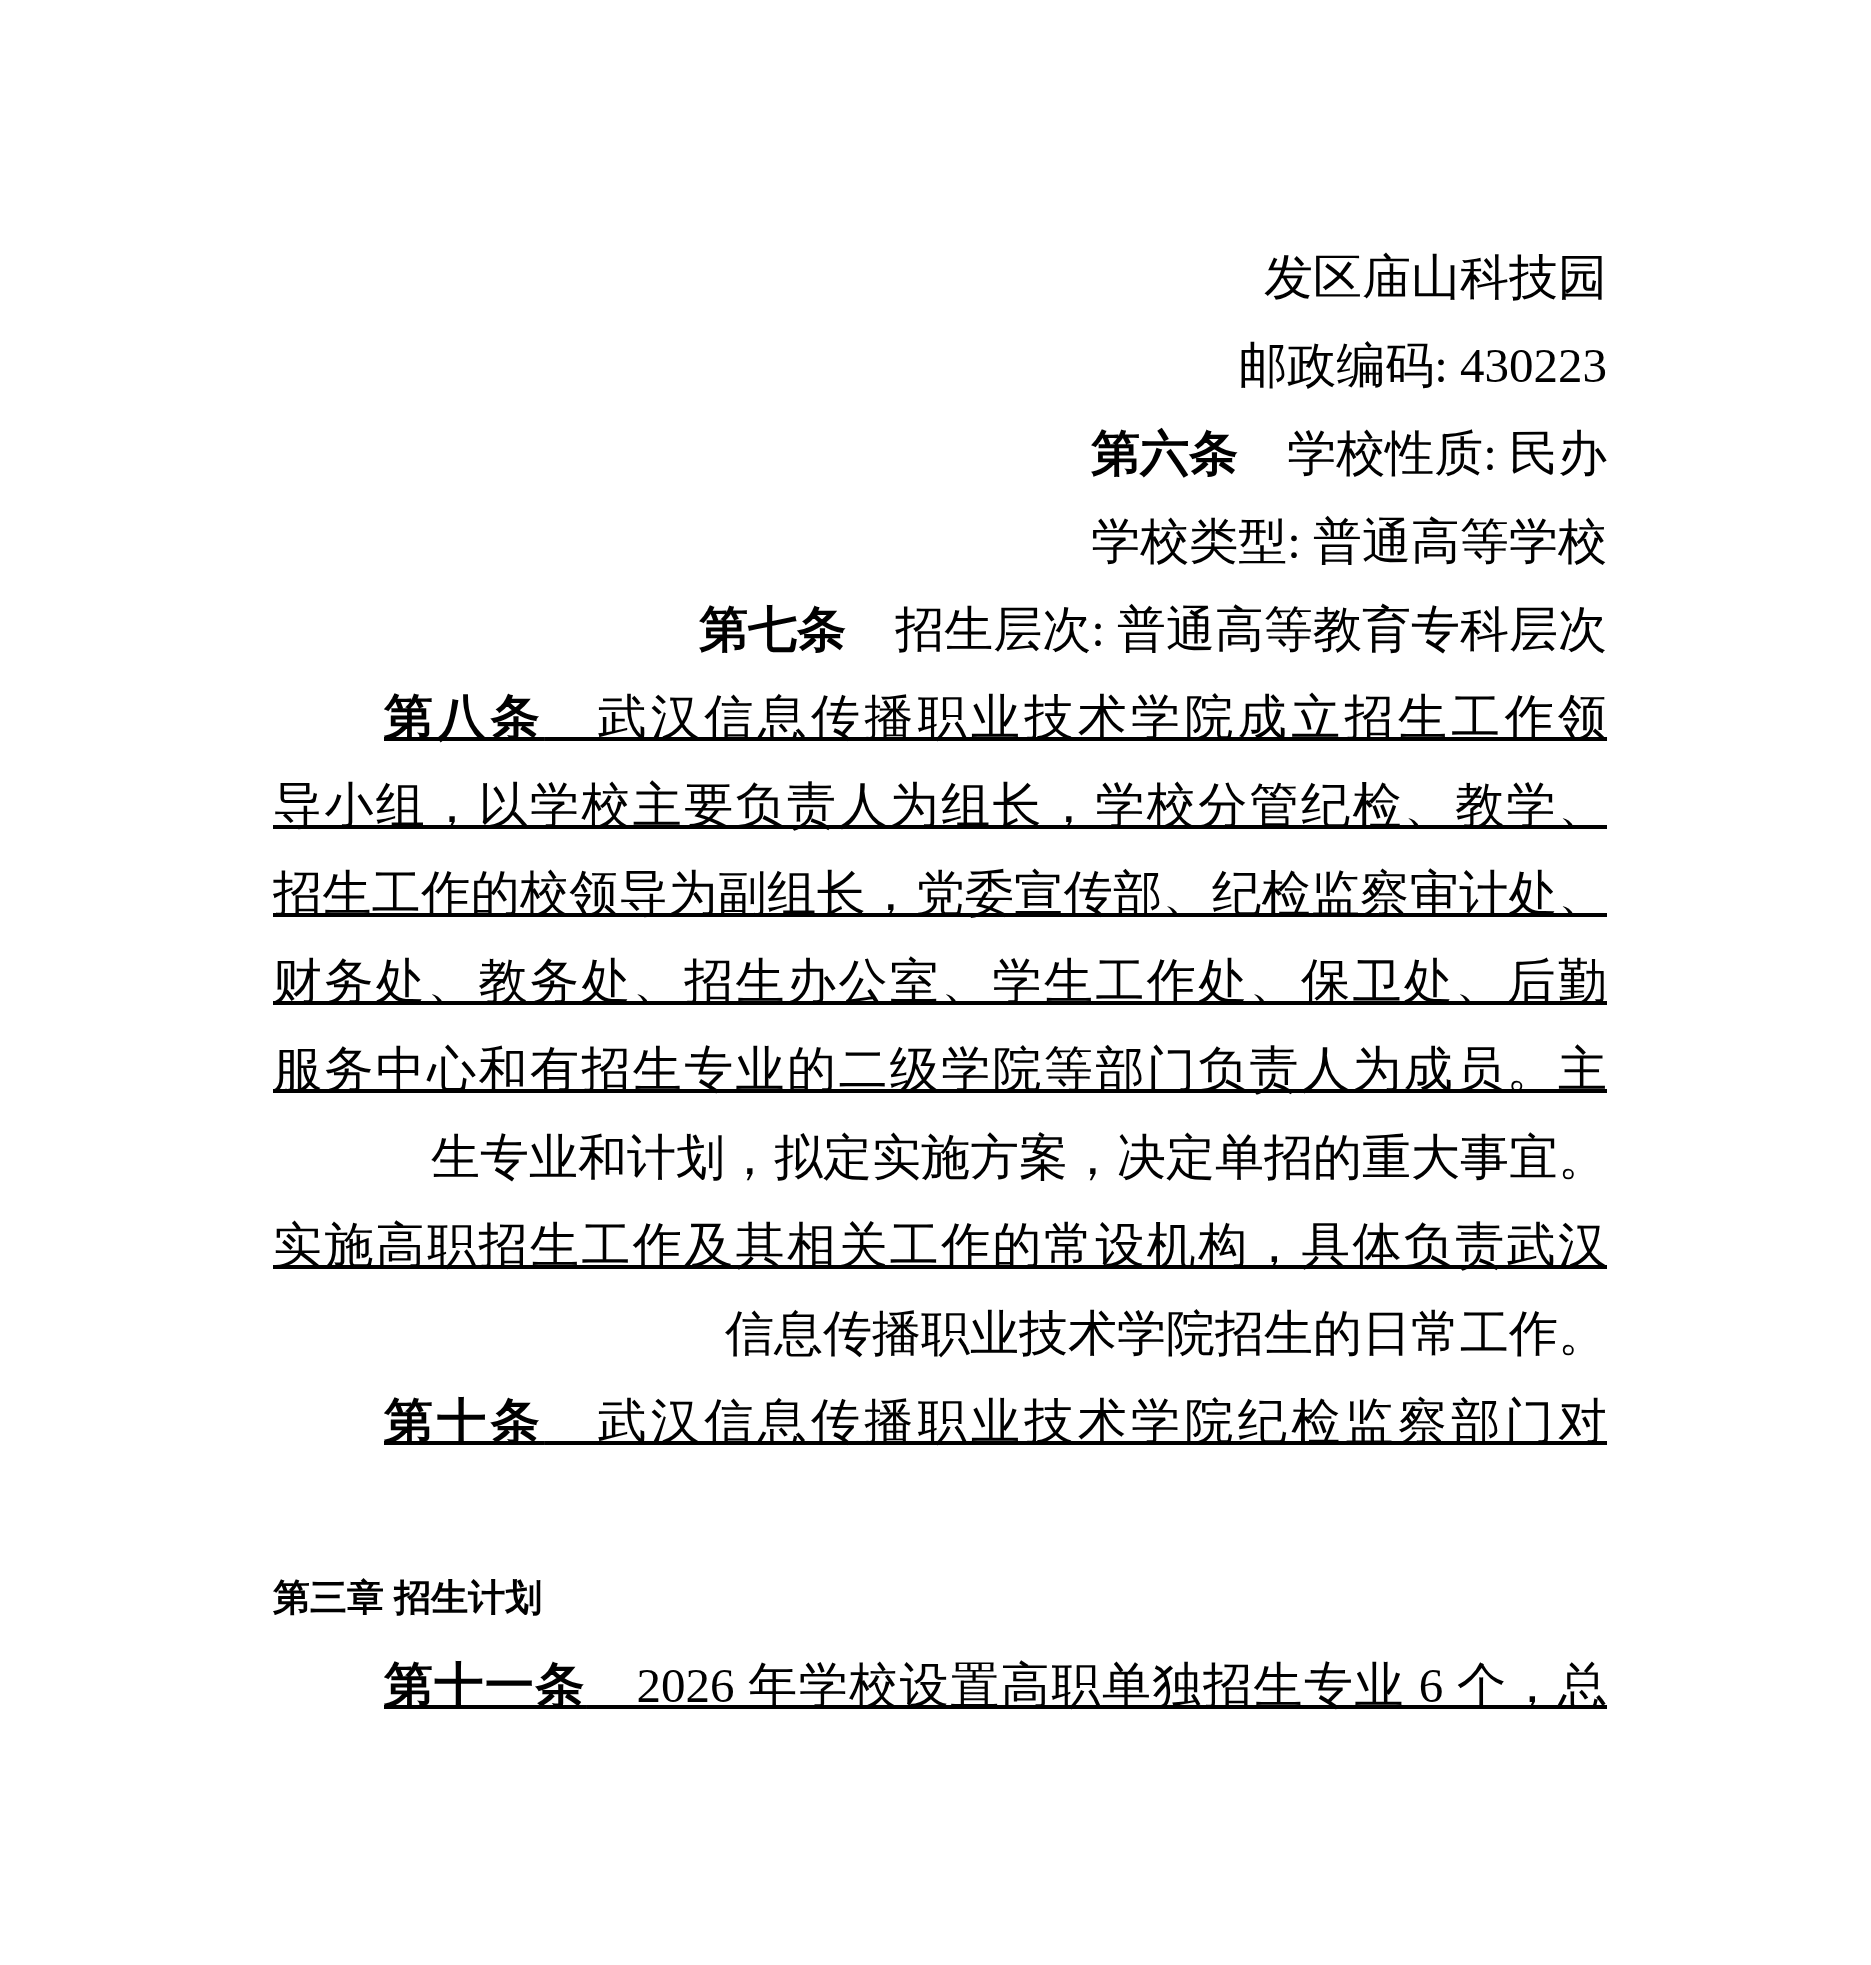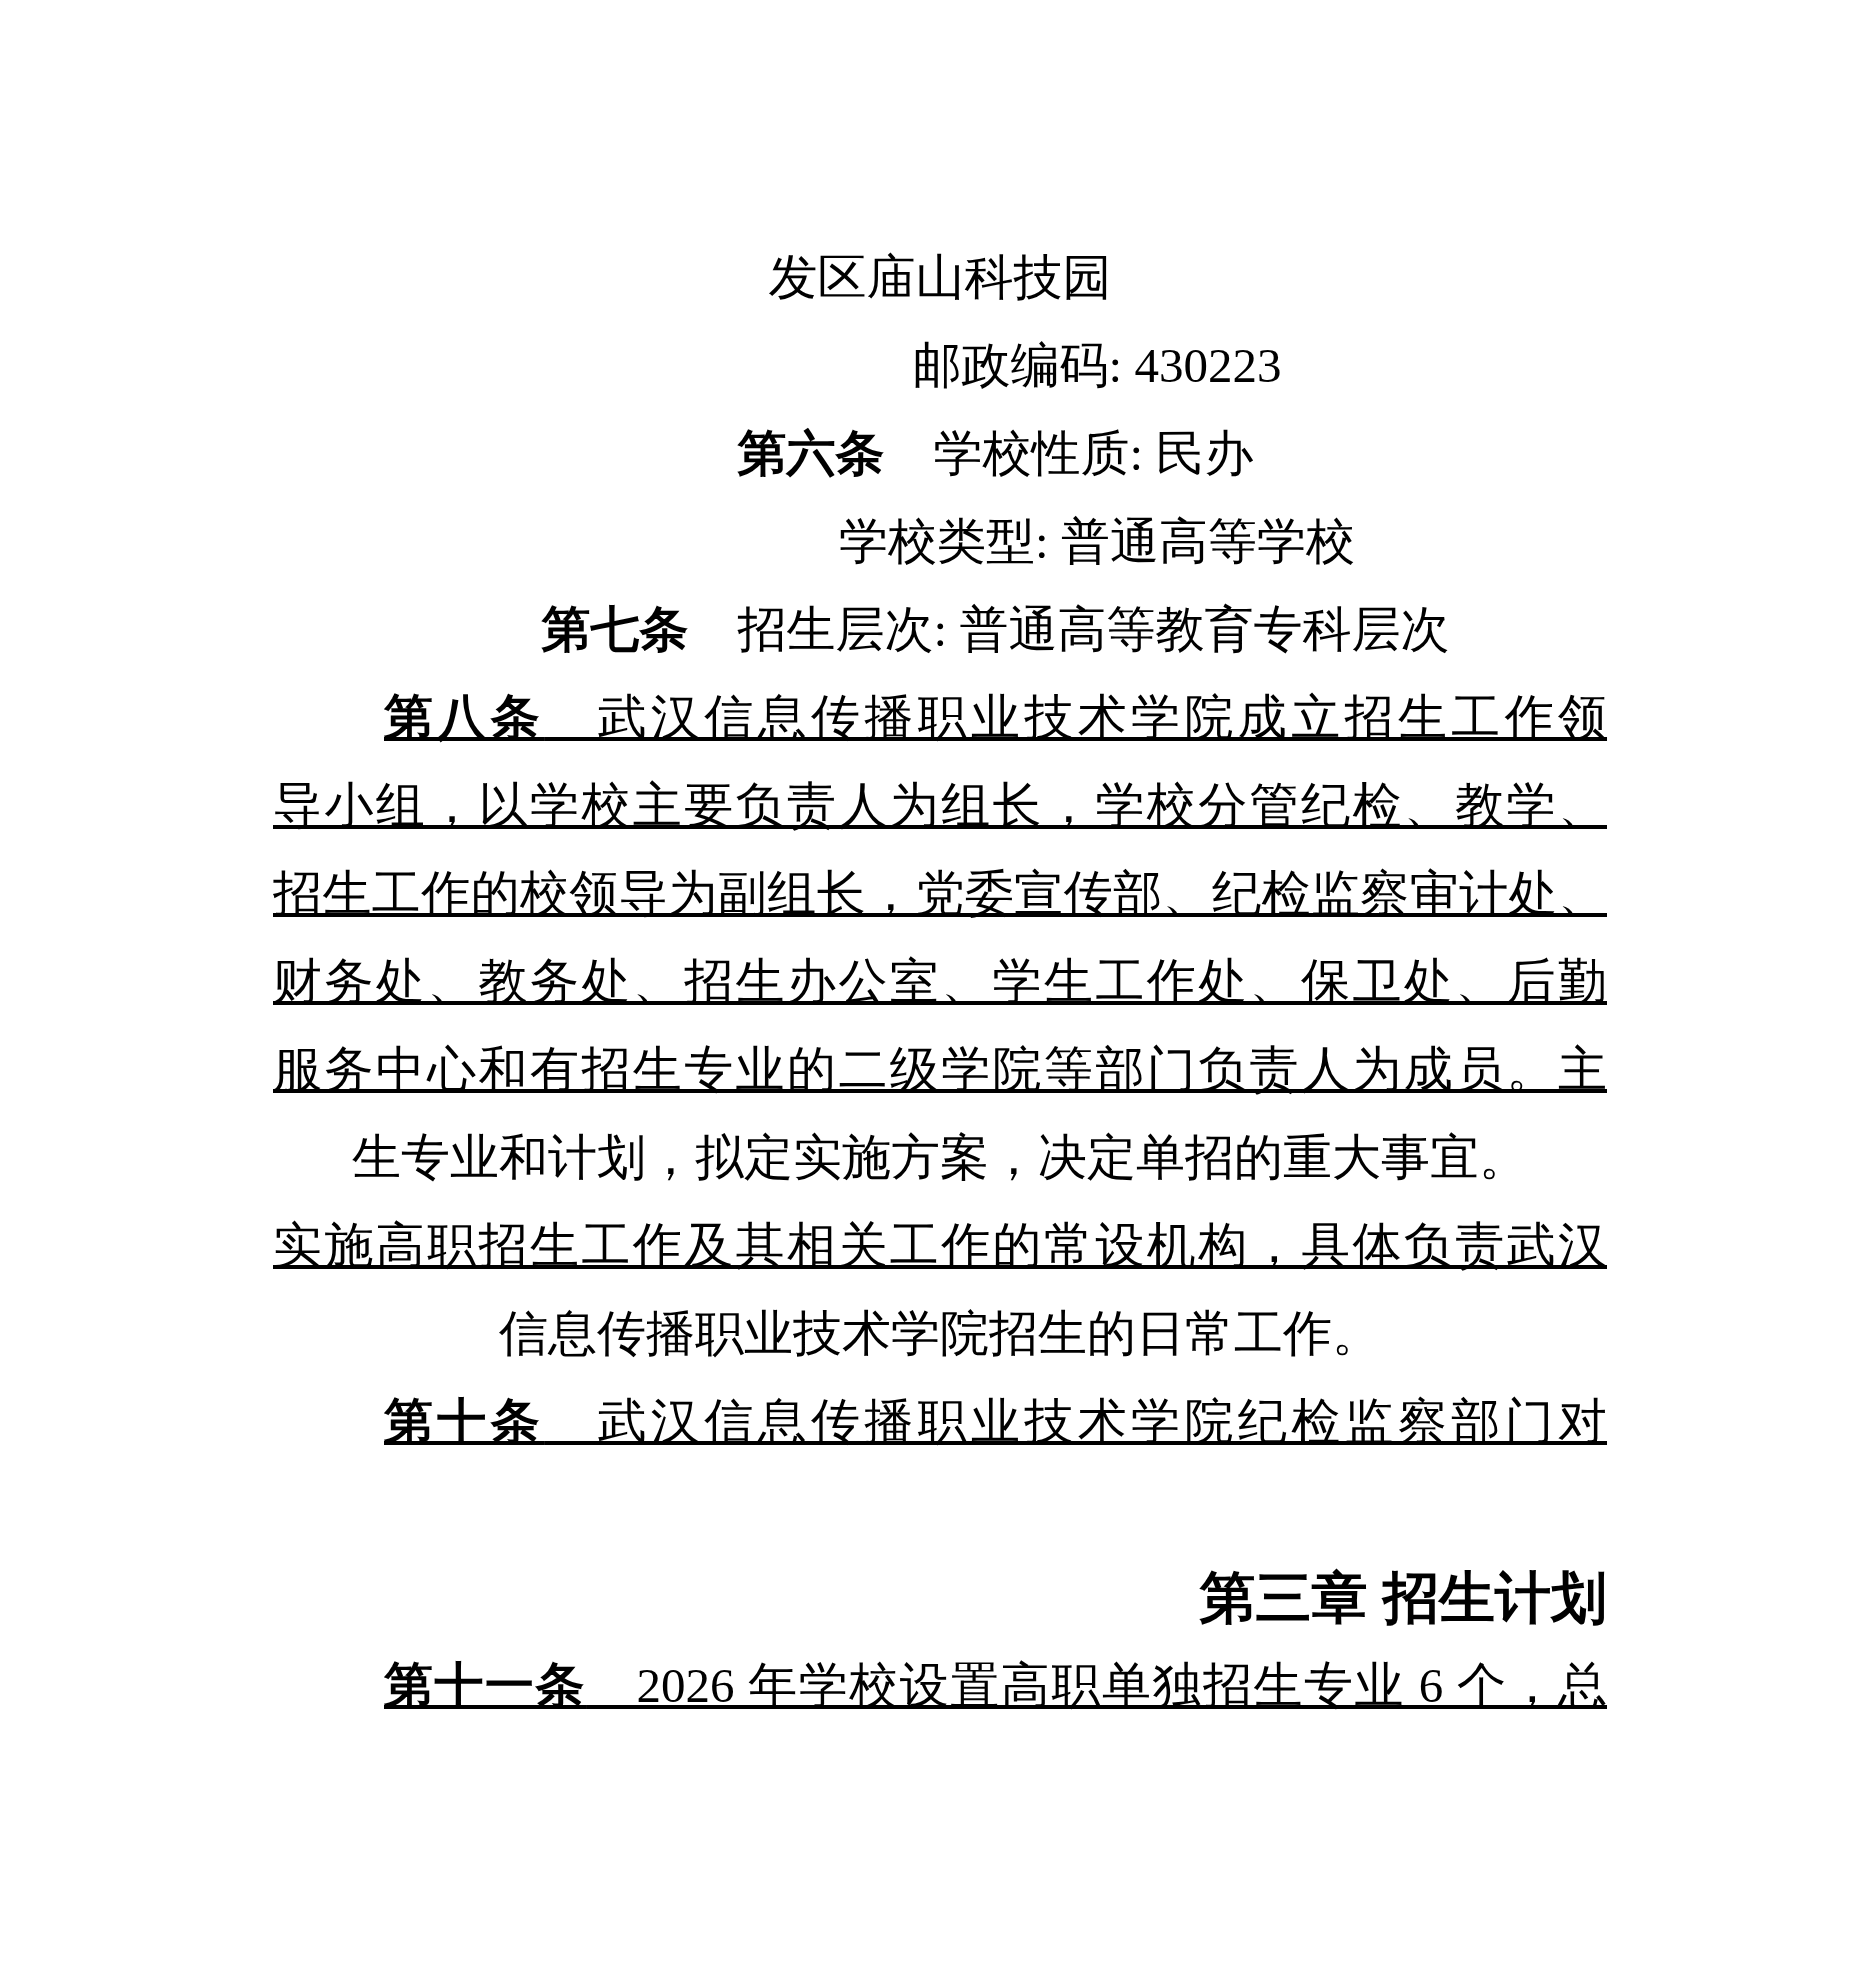--- a/index.html
+++ b/index.html
@@ -6,33 +6,33 @@
   body{
     width:1872px;height:2647px;position:relative;background:#ffffff;
     font-family:"Liberation Serif","DejaVu Serif",serif;color:#000000;
     overflow:hidden;
   }
   .content{
     position:absolute;left:273px;top:234px;width:1334px;
   }
   .ln{
     height:88px;line-height:88px;font-size:49px;
-    text-align:center;
+    text-align:right;
   }
   .jf{
     text-align:justify;text-align-last:justify;text-justify:inter-character;text-decoration:underline;
   }
   .ind-item{text-indent:111px;}
   .ind-colon{text-indent:314px;}
   .blank{height:88px;}
   .bd{font-weight:bold;}
   .chapter{
-    height:88px;line-height:88px;text-align:right;
+    height:88px;line-height:88px;text-align:left;
     font-family:"Liberation Sans","DejaVu Sans",sans-serif;
-    font-weight:700;font-size:56px;
+    font-weight:700;font-size:37px;
   }
 </style>
 </head>
 <body>
 
 <div class="content">
 
   <div class="ln"><span>发区庙山科技园</span></div>
 
   <div class="ln ind-colon"><span>邮政编码: 430223</span></div>

